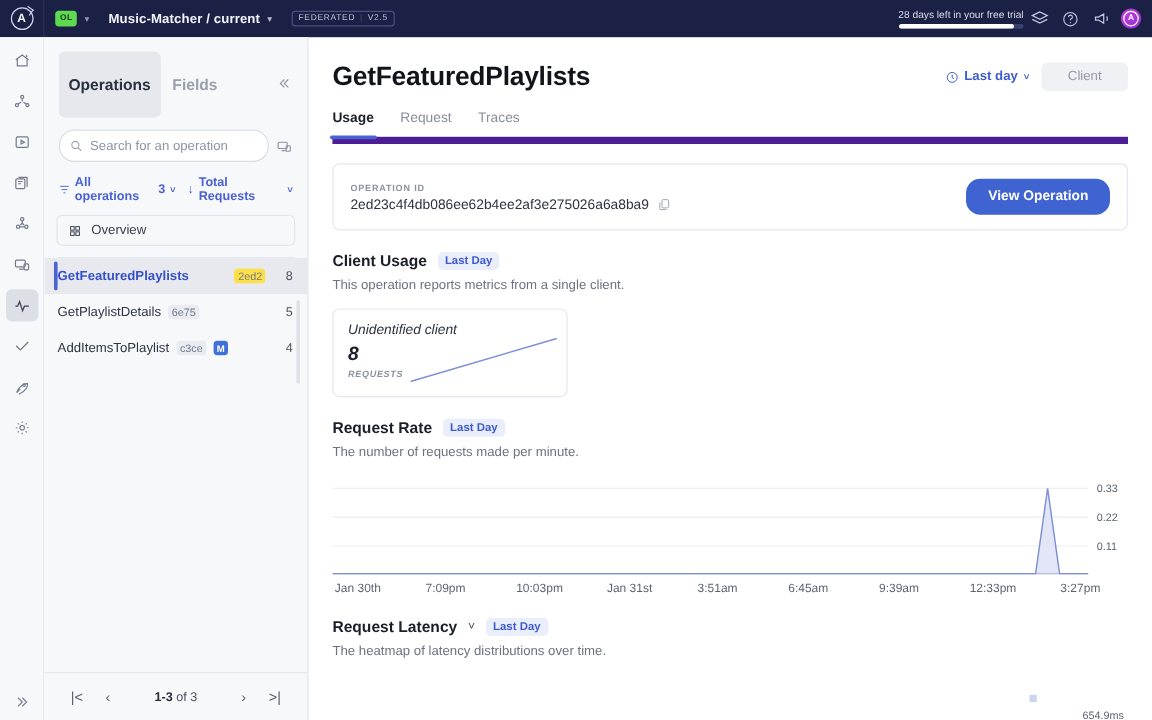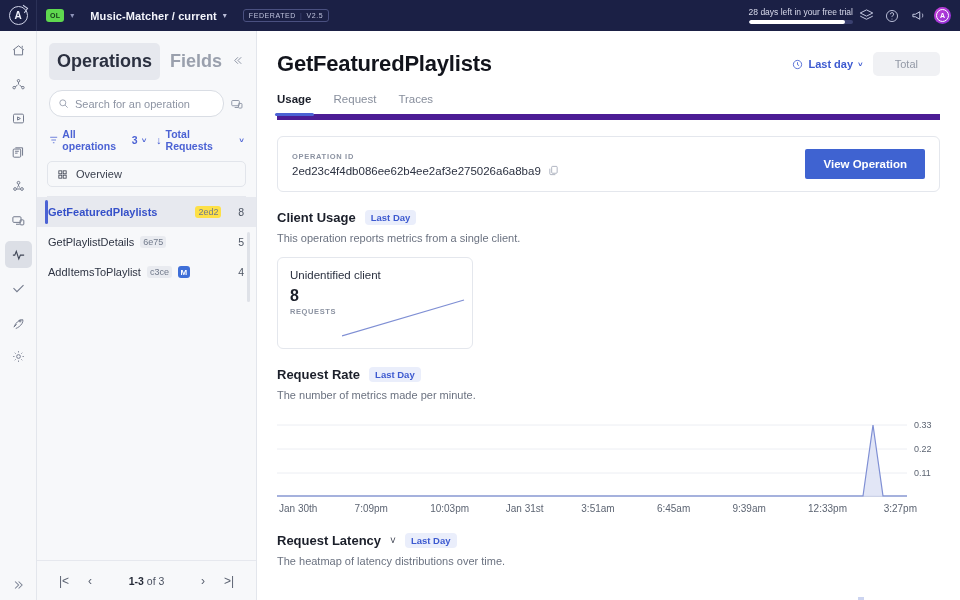--- a/index.html
+++ b/index.html
@@ -121,22 +121,22 @@
     background: #f7f8fa;
     border-right: 1px solid #e3e6ec;
     display: flex; flex-direction: column;
     position: relative;
   }
   .ops-tabs {
     display: flex; align-items: center; padding: 12px 12px 0 12px;
     gap: 2px;
   }
   .ops-tab {
-    font-size: 18px; font-weight: bold; color: #9aa0ad;
-    padding: 8px 8px; border-radius: 5px;
+    font-size: 13px; font-weight: bold; color: #9aa0ad;
+    padding: 20px 8px; border-radius: 5px;
   }
   .ops-tab.active { background: #e6e8ee; color: #2b3040; }
   .collapse-ico { margin-left: auto; color: #8b92a2; font-size: 13px; }
 
   .search-row { display: flex; align-items: center; gap: 6px; padding: 10px 12px 0 12px; }
   .search-box {
     flex: 1 1 auto; height: 27px; background: #fff;
     border: 1px solid #d9dde4; border-radius: 13px;
     display: flex; align-items: center; padding: 0 8px; gap: 6px;
   }
@@ -234,36 +234,36 @@
     margin-top: 16px; border: 1px solid #e4e7ed; border-radius: 6px;
     padding: 12px 14px; display: flex; align-items: center;
     min-height: 53px;
   }
   .opid-label { font-size: 7.5px; letter-spacing: .7px; color: #8b92a1; font-weight: bold; }
   .opid-value { font-size: 11.5px; color: #2b3140; margin-top: 4px; display:flex; align-items:center; gap:7px; }
   .copy-ico { color: #9aa1b0; display:flex; }
   .view-op-btn {
     margin-left: auto; background: #3f63d1; color: #fff;
     font-size: 11.5px; font-weight: bold;
-    padding: 9px 18px; border-radius: 2px; white-space: nowrap;
+    padding: 9px 18px; border-radius: 12px; white-space: nowrap;
   }
 
   .sec-head { display: flex; align-items: center; gap: 9px; margin-top: 18px; }
   .sec-title { font-size: 13px; font-weight: bold; color: #1b1f2a; }
   .sec-chev { color: #3c4150; font-size: 10px; }
   .pill {
     background: #eaeefb; color: #3d5ad0; font-size: 9.5px; font-weight: bold;
     padding: 2px 6px; border-radius: 4px;
   }
   .sec-desc { font-size: 11px; color: #6b7280; margin-top: 7px; }
 
   .client-card {
-    margin-top: 13px; width: 196px; height: 92px;
+    margin-top: 13px; width: 196px; height: 74px;
     border: 1px solid #e4e7ed; border-radius: 6px;
-    padding: 11px 12px 0 12px; position: relative; overflow: hidden;
+    padding: 11px 12px 0 12px; position: relative; overflow: hidden; font-style: italic;
   }
   .client-name { font-size: 11.5px; color: #2b3140; }
   .client-num { font-size: 16px; font-weight: bold; color: #1b1f2a; margin-top: 7px; line-height: 1; }
   .client-unit { font-size: 7.5px; letter-spacing: .6px; color: #8b92a1; font-weight: bold; margin-top: 3px; }
   .client-spark { position: absolute; right: 0; bottom: 8px; width: 130px; height: 46px; }
 
   .chart-wrap { margin-top: 12px; position: relative; height: 98px; }
   .chart-svg { display: block; }
   .ylab {
     position: absolute; font-size: 9px; color: #5d6piece;
@@ -505,21 +505,21 @@
       <div class="page-title">GetFeaturedPlaylists</div>
       <div class="head-right">
         <div class="lastday-btn">
           <svg width="11" height="11" viewBox="0 0 24 24" fill="none" stroke="currentColor" stroke-width="1.8">
             <circle cx="12" cy="12" r="9"></circle>
               <path d="M12 7v5.4l3.4 2"></path>
           </svg>
           <span>Last day</span>
           <span style="font-size:8px">˅</span>
         </div>
-        <div class="reset-btn">Total</div>
+        <div class="reset-btn">Client</div>
       </div>
     </div>
 
     <div class="tabs">
       <div class="tab active">Usage</div>
       <div class="tab">Request</div>
       <div class="tab">Traces</div>
     </div>
 
     <div class="opid-card">
@@ -550,21 +550,21 @@
       <div class="client-unit">REQUESTS</div>
       <svg class="client-spark" viewBox="0 0 130 46" preserveAspectRatio="none">
         <polyline points="0,42 122,6" fill="none" stroke="#7f8fd4" stroke-width="1.3"></polyline>
       </svg>
     </div>
 
     <div class="sec-head">
       <div class="sec-title">Request Rate</div>
       <div class="pill">Last Day</div>
     </div>
-    <div class="sec-desc">The number of metrics made per minute.</div>
+    <div class="sec-desc">The number of requests made per minute.</div>
 
     <div class="chart-wrap">
       <svg class="chart-svg" width="630" height="88" viewBox="0 0 630 88">
         <line x1="0" y1="12" x2="630" y2="12" stroke="#eceef3" stroke-width="1"></line>
         <line x1="0" y1="36" x2="630" y2="36" stroke="#eceef3" stroke-width="1"></line>
         <line x1="0" y1="60" x2="630" y2="60" stroke="#eceef3" stroke-width="1"></line>
         <line x1="0" y1="83" x2="630" y2="83" stroke="#9aa6cf" stroke-width="1"></line>
         <path d="M0,83 L586,83 L596,12 L606,83 L630,83 Z" fill="#dde2f5" opacity=".85"></path>
         <polyline points="0,83 586,83 596,12 606,83 630,83" fill="none" stroke="#7f8fd4" stroke-width="1.2"></polyline>
       </svg>

